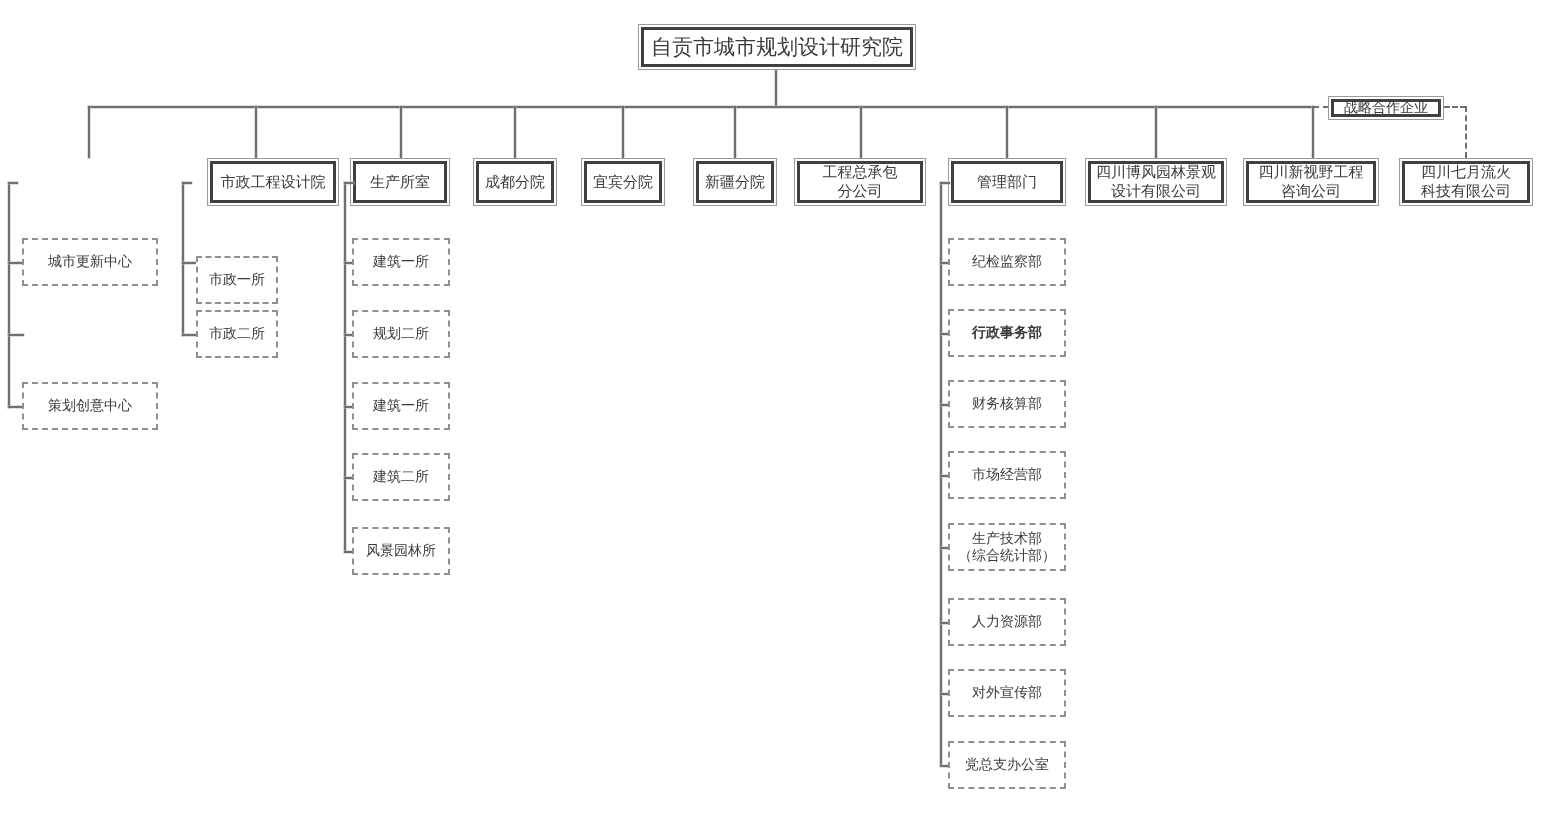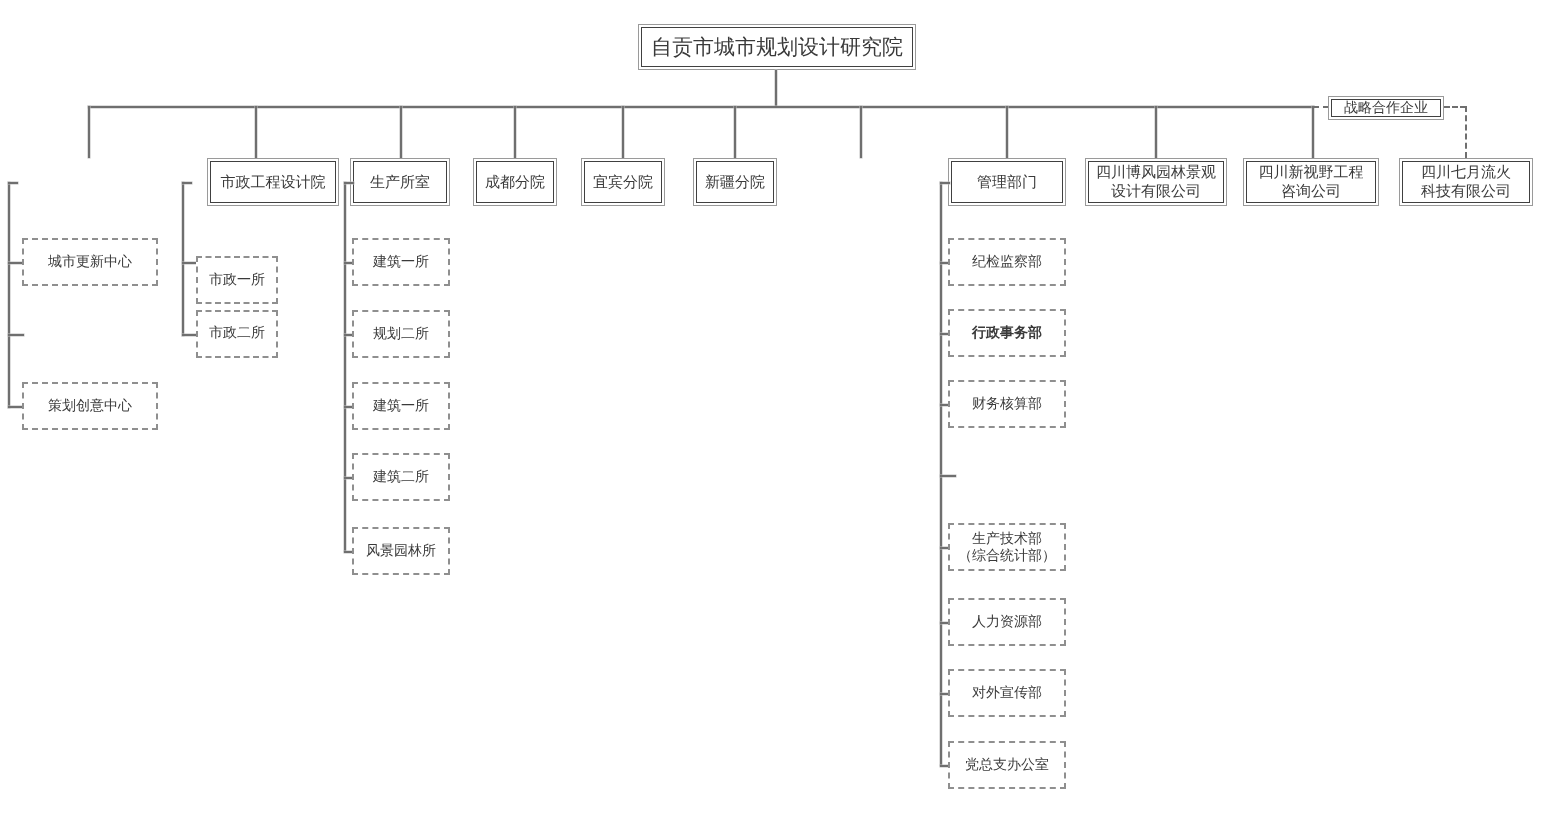--- a/index.html
+++ b/index.html
@@ -27,21 +27,21 @@
     line-height:1.25;
     white-space:pre-line;
     background:#ffffff;
   }
   
   .node.solid{
     border:1px solid #9a9a9a;
     padding:2px;
   }
   .node.solid > .inner{
-    border:1px solid #404040;
+    border:3px solid #404040;
     width:100%;
     height:100%;
     display:flex;
     align-items:center;
     justify-content:center;
     white-space:pre-line;
     box-sizing:border-box;
   }
   .node.dashed{
     border:2px dashed #8f8f8f;
@@ -109,20 +109,24 @@
   </div>
   <div class="node solid lvl1" style="left:473px;top:158px;width:84px;height:48px;">
     <div class="inner">成都分院</div>
   </div>
   <div class="node solid lvl1" style="left:581px;top:158px;width:84px;height:48px;">
     <div class="inner">宜宾分院</div>
   </div>
   <div class="node solid lvl1" style="left:693px;top:158px;width:84px;height:48px;">
     <div class="inner">新疆分院</div>
   </div>
+  <div class="node solid lvl1" style="left:794px;top:158px;width:132px;height:48px;">
+    <div class="inner">工程总承包
+分公司</div>
+  </div>
   <div class="node solid lvl1" style="left:948px;top:158px;width:118px;height:48px;">
     <div class="inner">管理部门</div>
   </div>
   <div class="node solid lvl1" style="left:1085px;top:158px;width:142px;height:48px;">
     <div class="inner">四川博风园林景观
 设计有限公司</div>
   </div>
   <div class="node solid lvl1" style="left:1243px;top:158px;width:136px;height:48px;">
     <div class="inner">四川新视野工程
 咨询公司</div>
@@ -146,21 +150,21 @@
   </div>
 
   <div class="ln v" style="left:182px;top:182px;height:154px;"></div>
   <div class="ln h" style="left:182px;top:182px;width:10px;"></div>
   <div class="ln h" style="left:182px;top:262px;width:16px;"></div>
   <div class="ln h" style="left:182px;top:334px;width:16px;"></div>
 
   <div class="node dashed lvl2" style="left:196px;top:256px;width:82px;height:48px;">
     <div class="inner">市政一所</div>
   </div>
-  <div class="node dashed lvl2" style="left:196px;top:310px;width:82px;height:48px;font-family:Liberation Mono, monospace;">
+  <div class="node dashed lvl2" style="left:196px;top:310px;width:82px;height:48px;">
     <div class="inner">市政二所</div>
   </div>
 
   <div class="ln v" style="left:344px;top:182px;height:370px;"></div>
   <div class="ln h" style="left:344px;top:182px;width:10px;"></div>
   <div class="ln h" style="left:344px;top:262px;width:16px;"></div>
   <div class="ln h" style="left:344px;top:334px;width:16px;"></div>
   <div class="ln h" style="left:344px;top:406px;width:16px;"></div>
   <div class="ln h" style="left:344px;top:477px;width:16px;"></div>
   <div class="ln h" style="left:344px;top:551px;width:16px;"></div>
@@ -194,20 +198,23 @@
 
   <div class="node dashed lvl2" style="left:948px;top:238px;width:118px;height:48px;">
     <div class="inner">纪检监察部</div>
   </div>
   <div class="node dashed lvl2" style="left:948px;top:309px;width:118px;height:48px;font-weight:bold;">
     <div class="inner">行政事务部</div>
   </div>
   <div class="node dashed lvl2" style="left:948px;top:380px;width:118px;height:48px;">
     <div class="inner">财务核算部</div>
   </div>
+  <div class="node dashed lvl2" style="left:948px;top:451px;width:118px;height:48px;">
+    <div class="inner">市场经营部</div>
+  </div>
   <div class="node dashed lvl2" style="left:948px;top:523px;width:118px;height:48px;">
     <div class="inner">生产技术部
 （综合统计部）</div>
   </div>
   <div class="node dashed lvl2" style="left:948px;top:598px;width:118px;height:48px;">
     <div class="inner">人力资源部</div>
   </div>
   <div class="node dashed lvl2" style="left:948px;top:669px;width:118px;height:48px;">
     <div class="inner">对外宣传部</div>
   </div>

